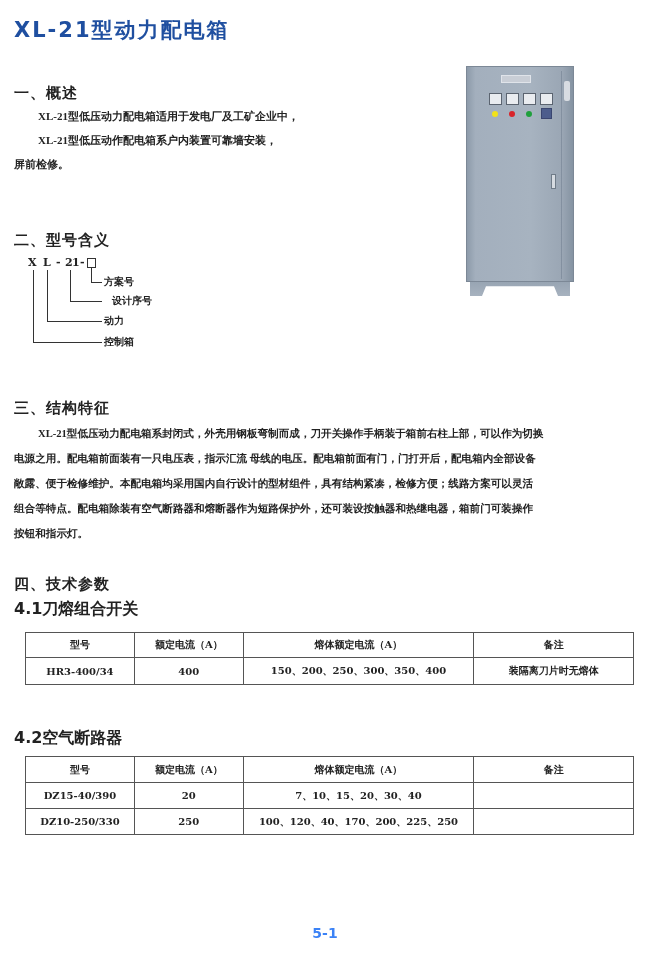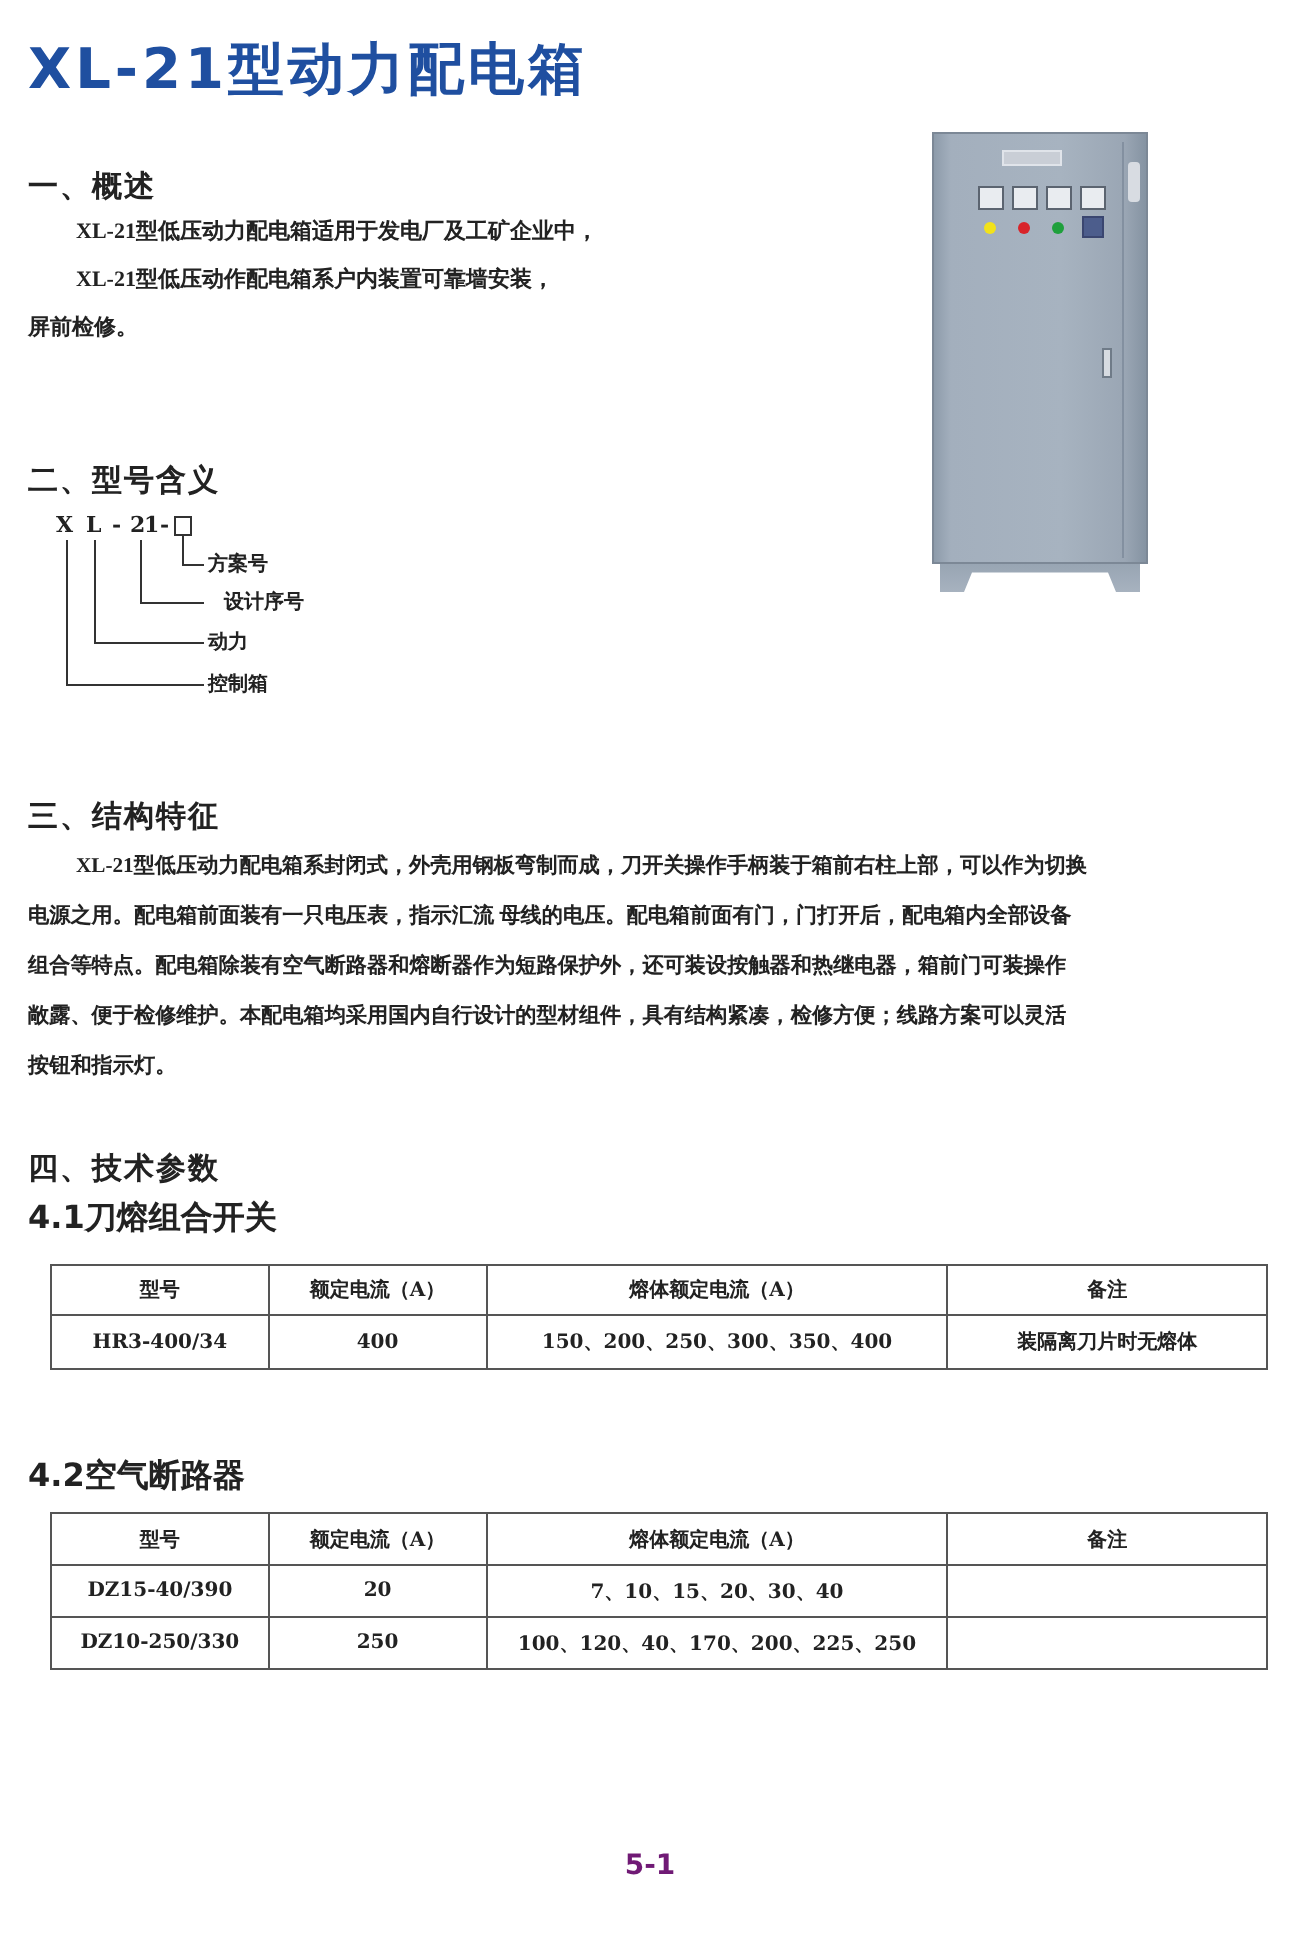--- a/index.html
+++ b/index.html
@@ -3,21 +3,21 @@
   <meta charset="utf-8">
   <style>
     html, body { margin: 0; padding: 0; }
     body {
       width: 650px; height: 977px; position: relative; background: #ffffff;
       font-family: "DejaVu Serif", "Liberation Serif", serif; color: #1a1a1a; overflow: hidden;
     }
     .abs { position: absolute; }
     .title {
       left: 14px; top: 16px; font-family: "DejaVu Sans", "Liberation Sans", sans-serif;
-      font-size: 28px; font-weight: bold; color: #1f4fa0; letter-spacing: 2px;
+      font-size: 21px; font-weight: bold; color: #1f4fa0; letter-spacing: 2px;
     }
     .h2 {
       font-family: "DejaVu Sans", "Liberation Sans", sans-serif;
       font-size: 15px; font-weight: bold; color: #222; letter-spacing: 1px;
     }
     .h3 {
       font-family: "DejaVu Sans", "Liberation Sans", sans-serif;
       font-size: 16px; font-weight: bold; color: #222;
     }
     .para { font-size: 11px; font-weight: bold; line-height: 24px; color: #222; font-family: Liberation Serif, serif; }
@@ -52,21 +52,21 @@
 
     
     table.spec {
       position: absolute; border-collapse: collapse; font-size: 10px; font-weight: bold; color: #222;
     }
     table.spec td, table.spec th {
       border: 1px solid #555; text-align: center; vertical-align: middle; padding: 0; font-weight: bold;
     }
     .pagenum {
       left: 0; width: 650px; top: 925px; text-align: center;
-      font-family: "DejaVu Sans", "Liberation Sans", sans-serif; font-size: 14px; font-weight: bold; color: #701a75;
+      font-family: "DejaVu Sans", "Liberation Sans", sans-serif; font-size: 14px; font-weight: bold; color: #3b82f6;
     }
   </style>
 </head>
 <body>
 
 <div class="abs title">XL-21型动力配电箱</div>
 
 <div class="abs h2" style="left:14px; top:84px;">一、概述</div>
 <div class="abs para" style="left:14px; top:104px; width:330px;">
   <p class="indent">XL-21型低压动力配电箱适用于发电厂及工矿企业中，</p>
@@ -117,22 +117,22 @@
   <span class="abs diag-label" style="left:104px; top:275px;">方案号</span>
   <span class="abs diag-label" style="left:112px; top:294px;">设计序号</span>
   <span class="abs diag-label" style="left:104px; top:314px;">动力</span>
   <span class="abs diag-label" style="left:104px; top:335px;">控制箱</span>
 </div>
 
 <div class="abs h2" style="left:14px; top:399px;">三、结构特征</div>
 <div class="abs para" style="left:14px; top:421px; width:632px; font-size:10.6px; line-height:25px;">
   <p class="indent" style="white-space:nowrap;">XL-21型低压动力配电箱系封闭式，外壳用钢板弯制而成，刀开关操作手柄装于箱前右柱上部，可以作为切换</p>
   <p style="white-space:nowrap;">电源之用。配电箱前面装有一只电压表，指示汇流 母线的电压。配电箱前面有门，门打开后，配电箱内全部设备</p>
+  <p style="white-space:nowrap;">敞露、便于检修维护。本配电箱均采用国内自行设计的型材组件，具有结构紧凑，检修方便；线路方案可以灵活</p>
   <p style="white-space:nowrap;">组合等特点。配电箱除装有空气断路器和熔断器作为短路保护外，还可装设按触器和热继电器，箱前门可装操作</p>
-  <p style="white-space:nowrap;">敞露、便于检修维护。本配电箱均采用国内自行设计的型材组件，具有结构紧凑，检修方便；线路方案可以灵活</p>
   <p style="white-space:nowrap;">按钮和指示灯。</p>
 </div>
 
 <div class="abs h2" style="left:14px; top:575px;">四、技术参数</div>
 <div class="abs h3" style="left:14px; top:599px;">4.1刀熔组合开关</div>
 
 <table class="spec" style="left:25px; top:632px; width:609px;">
   <colgroup>
       <col style="width:109px">
       <col style="width:109px">

